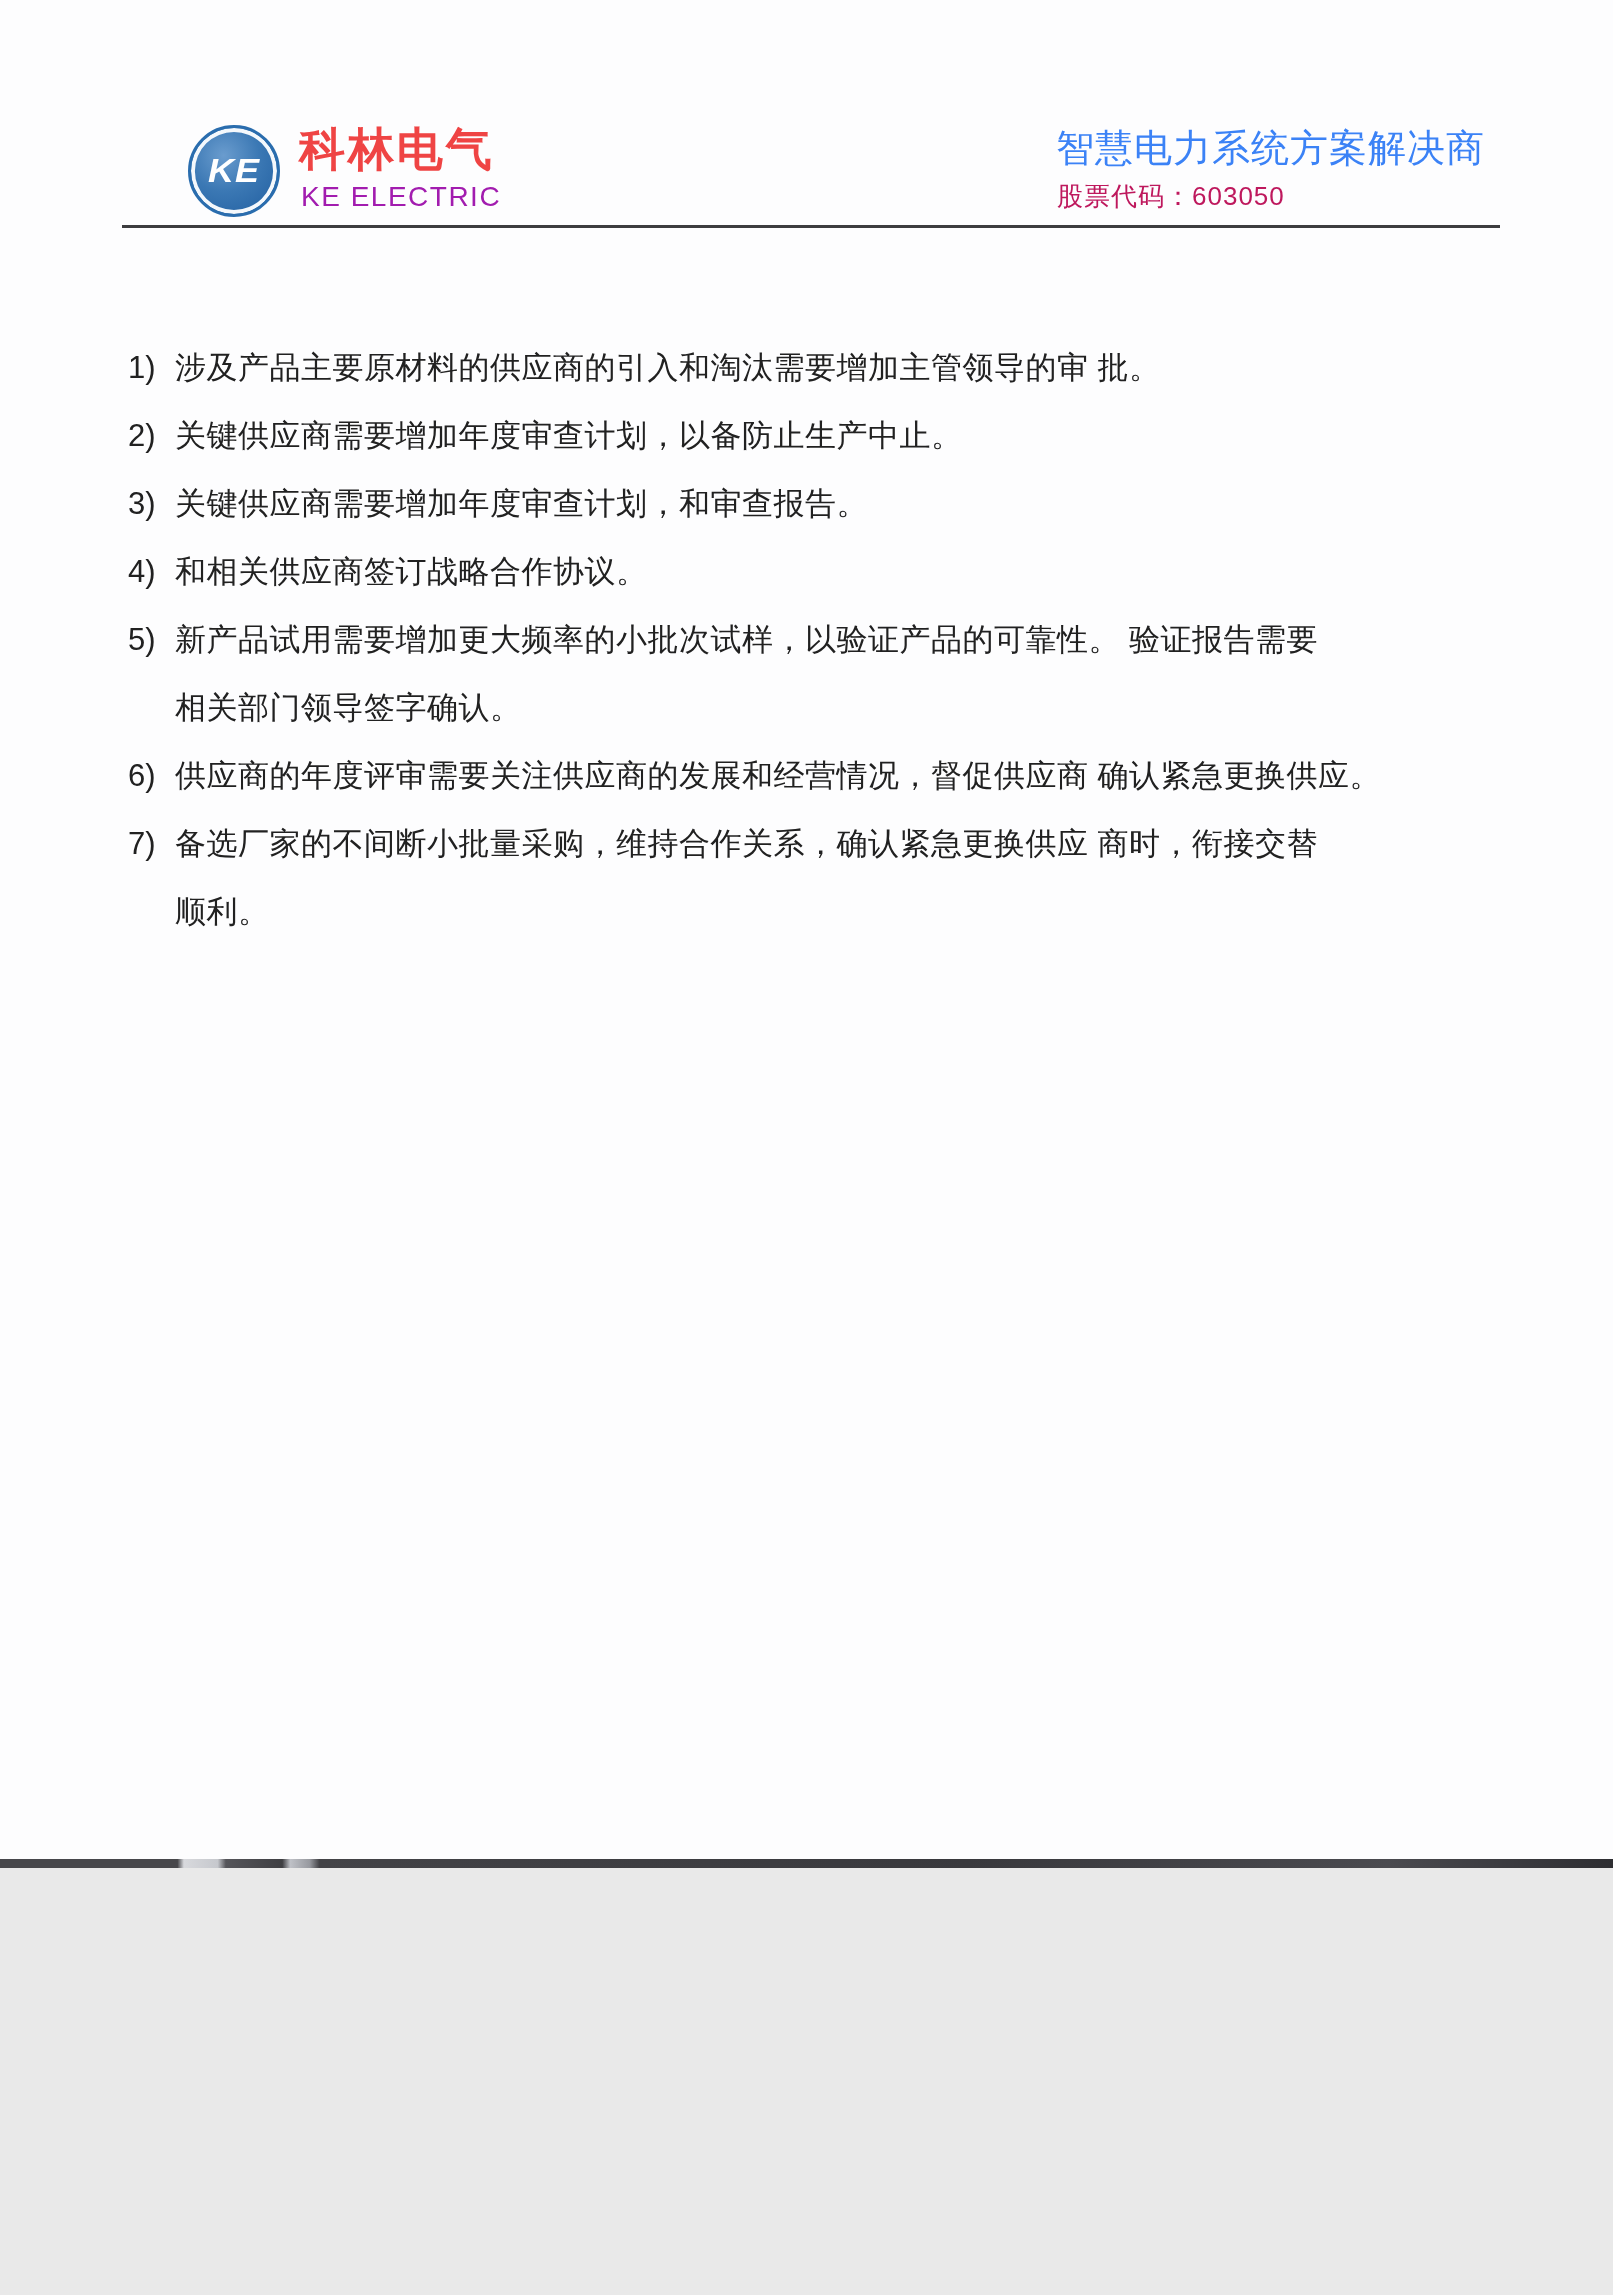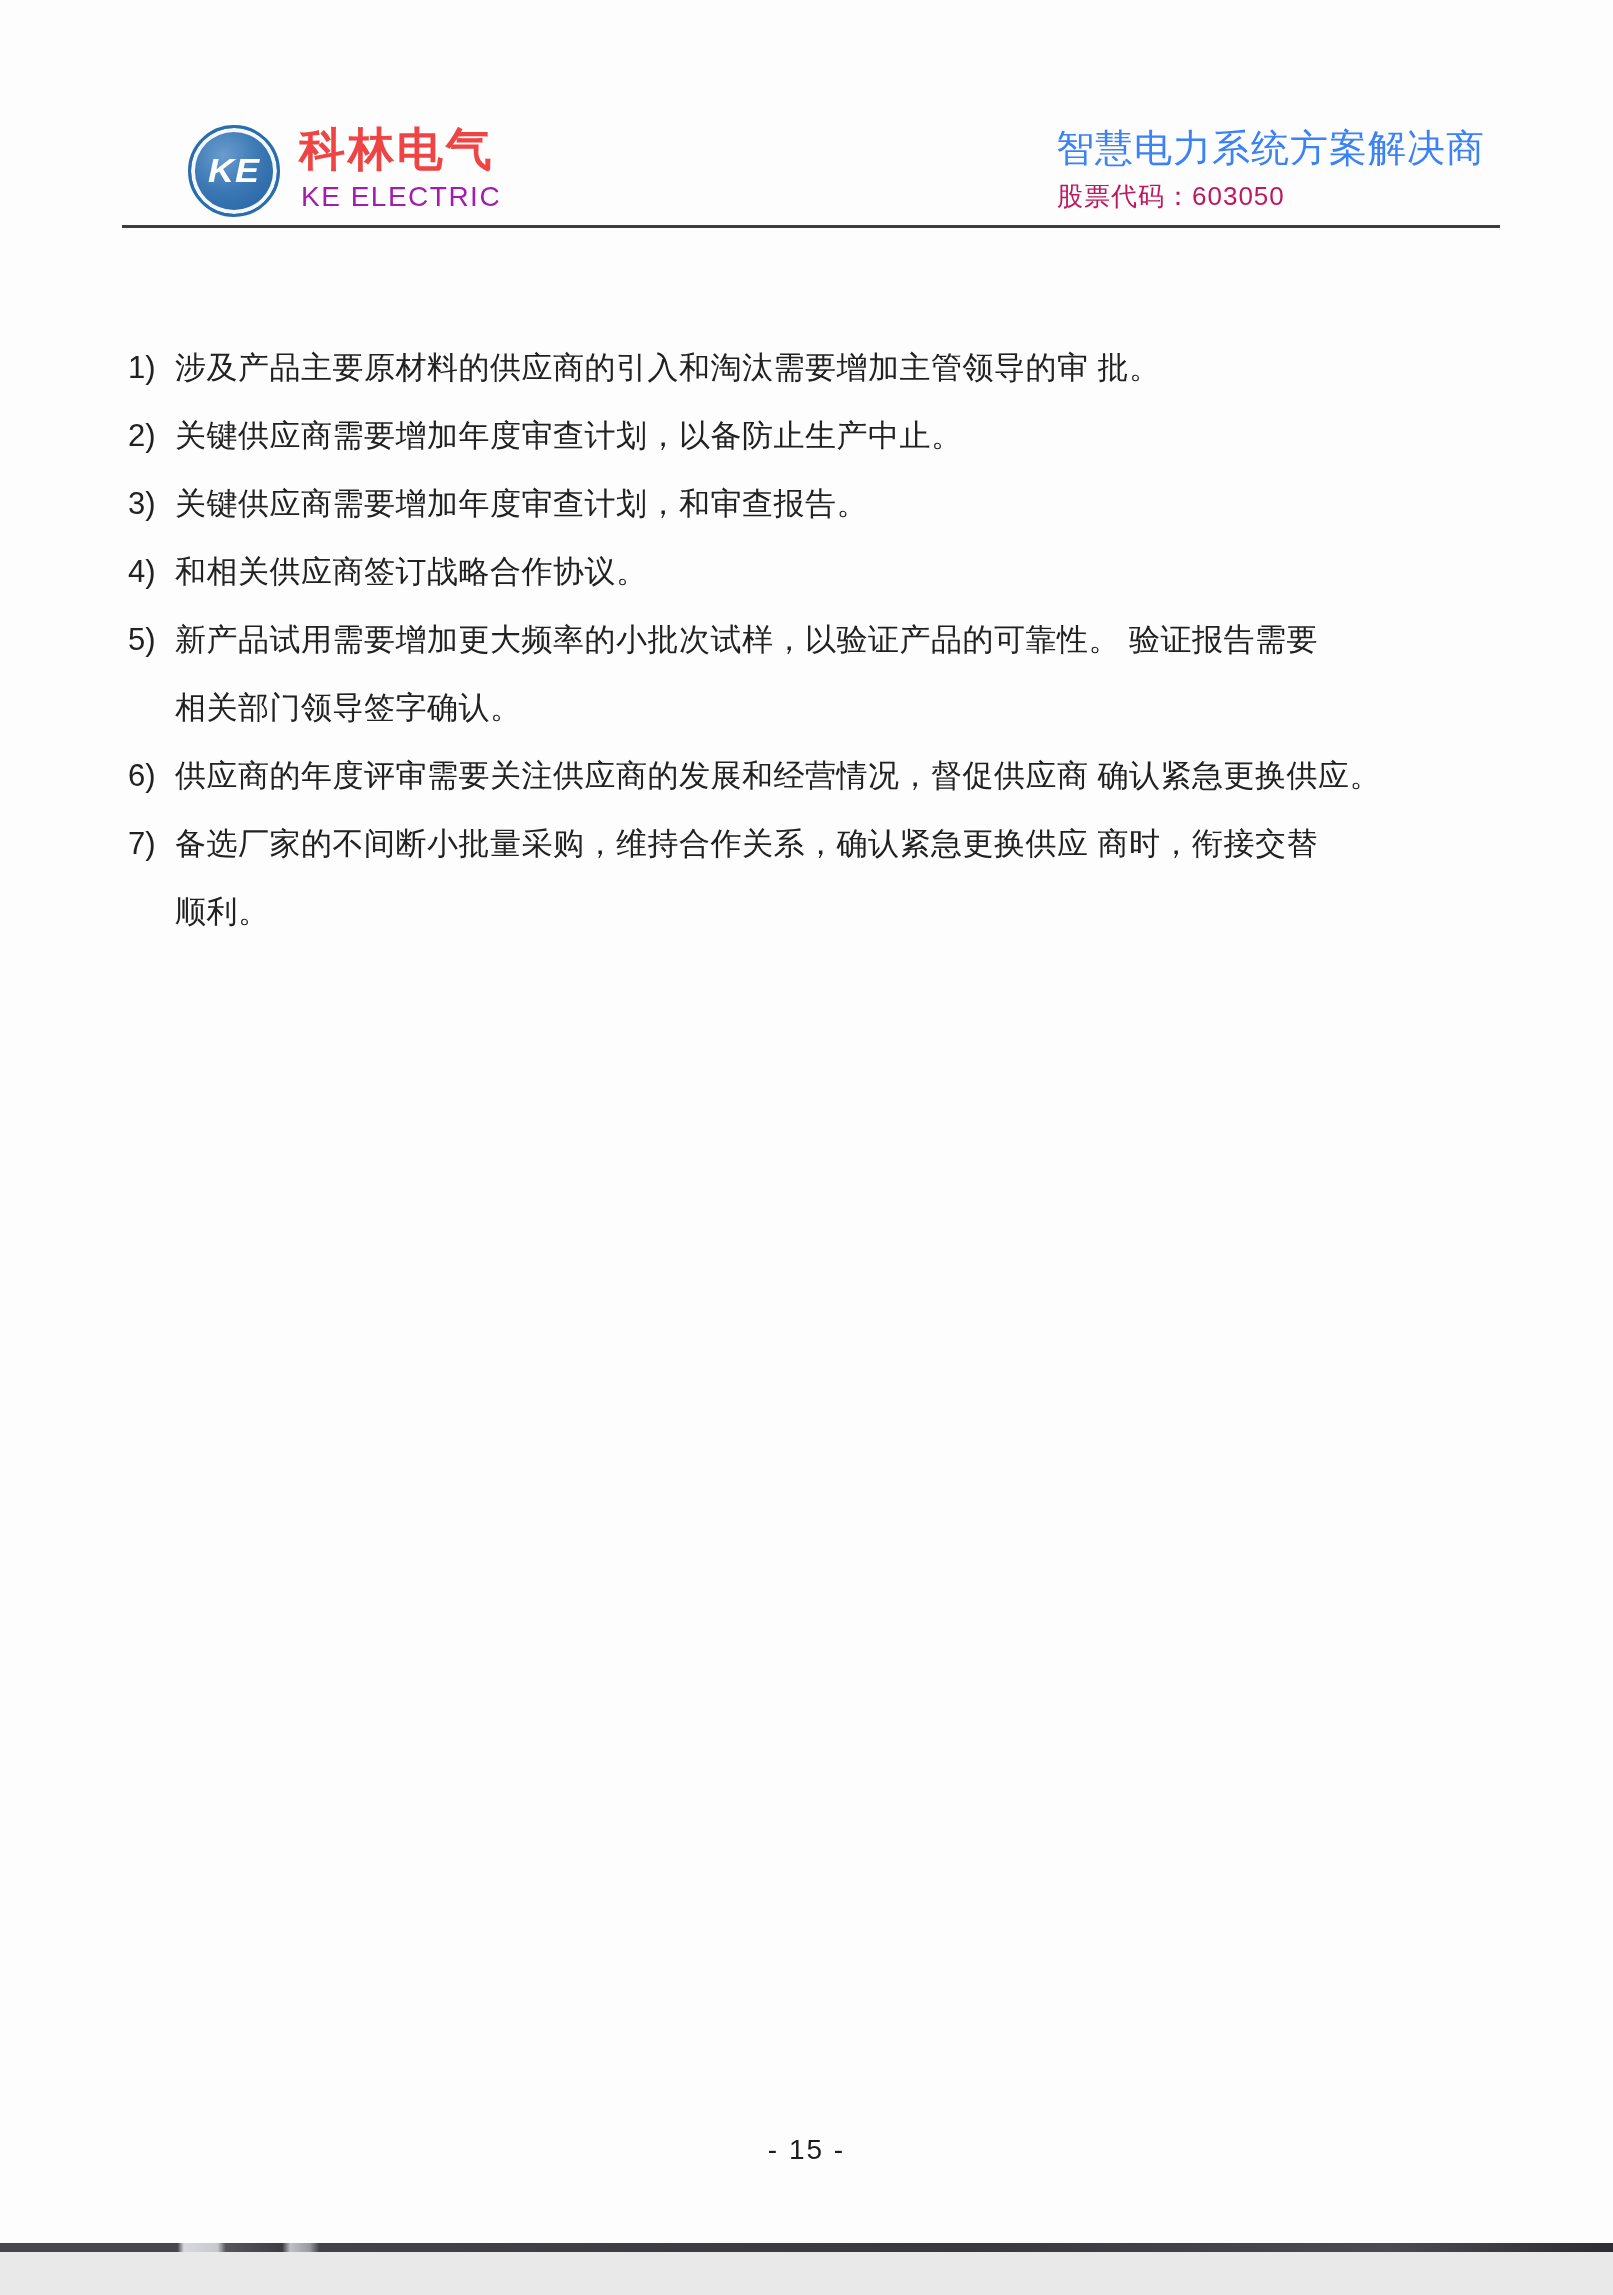--- a/index.html
+++ b/index.html
@@ -1,19 +1,19 @@
 <!DOCTYPE html>
 <html><head>
 <meta charset="utf-8">
 <style>
   html, body { margin: 0; padding: 0; background: #e9e9e9; }
   .page {
     position: relative;
     width: 1613px;
-    height: 2252px;
+    height: 1868px;
     margin: 0 auto;
     background: #fdfdfe;
     font-family: "Liberation Sans", "DejaVu Sans", sans-serif;
     color: #1e1e1e;
     overflow: hidden;
   }
 
   
   .logo-circle {
     position: absolute;

